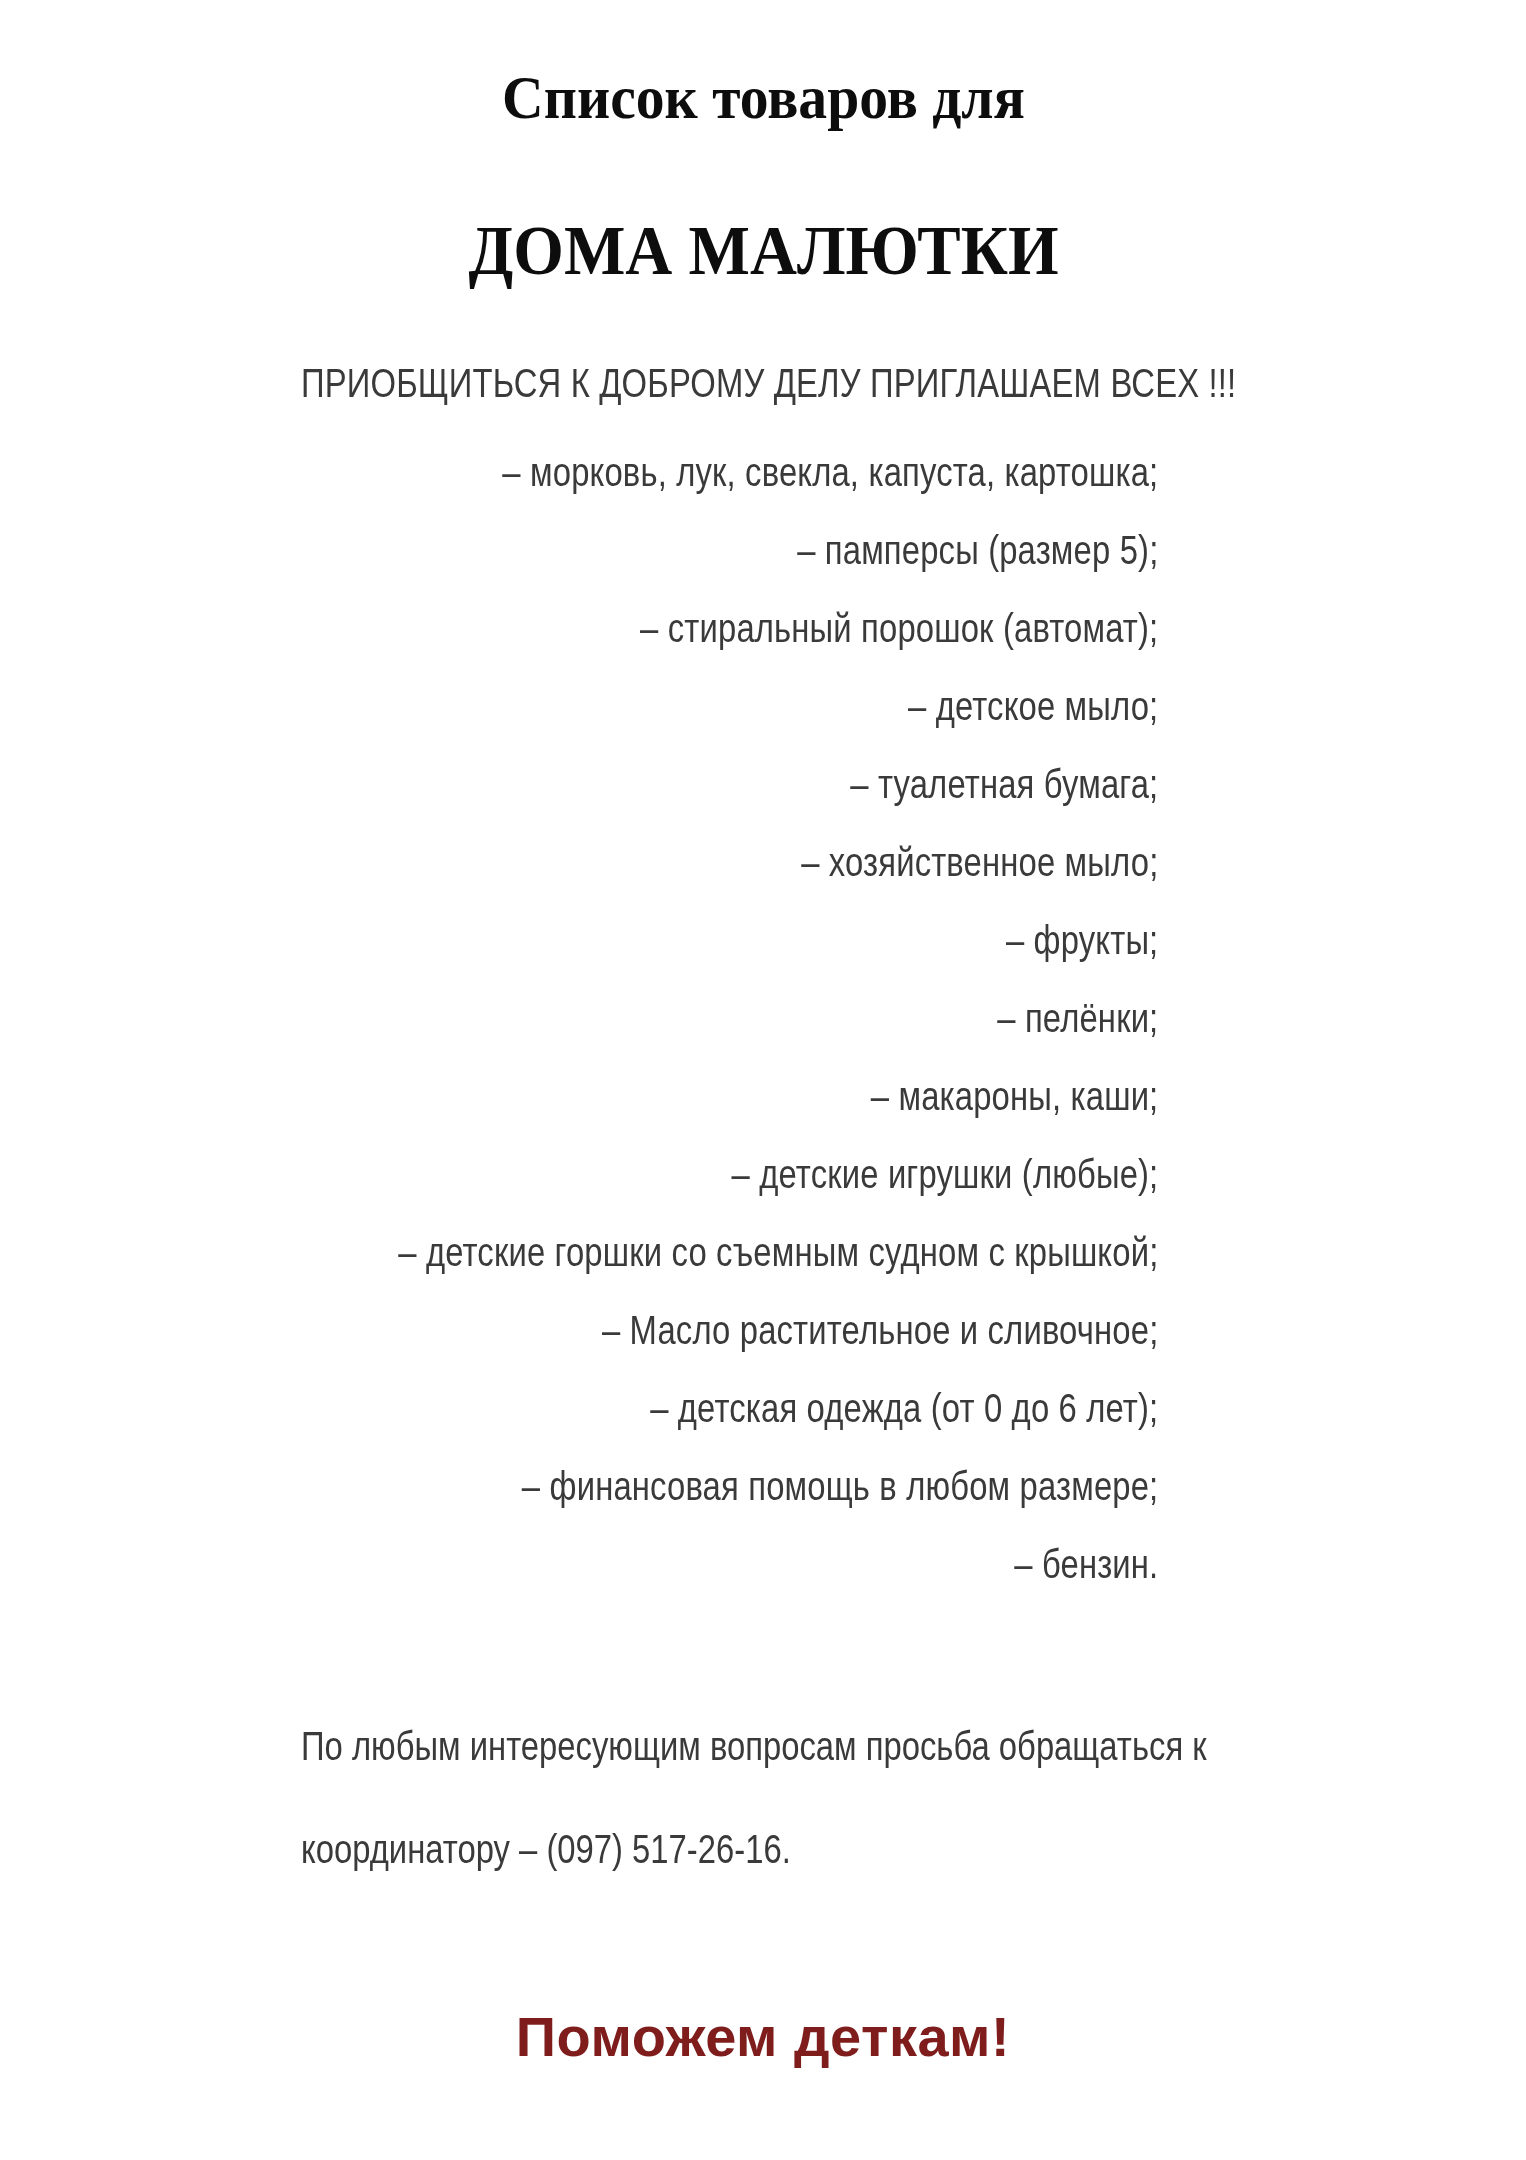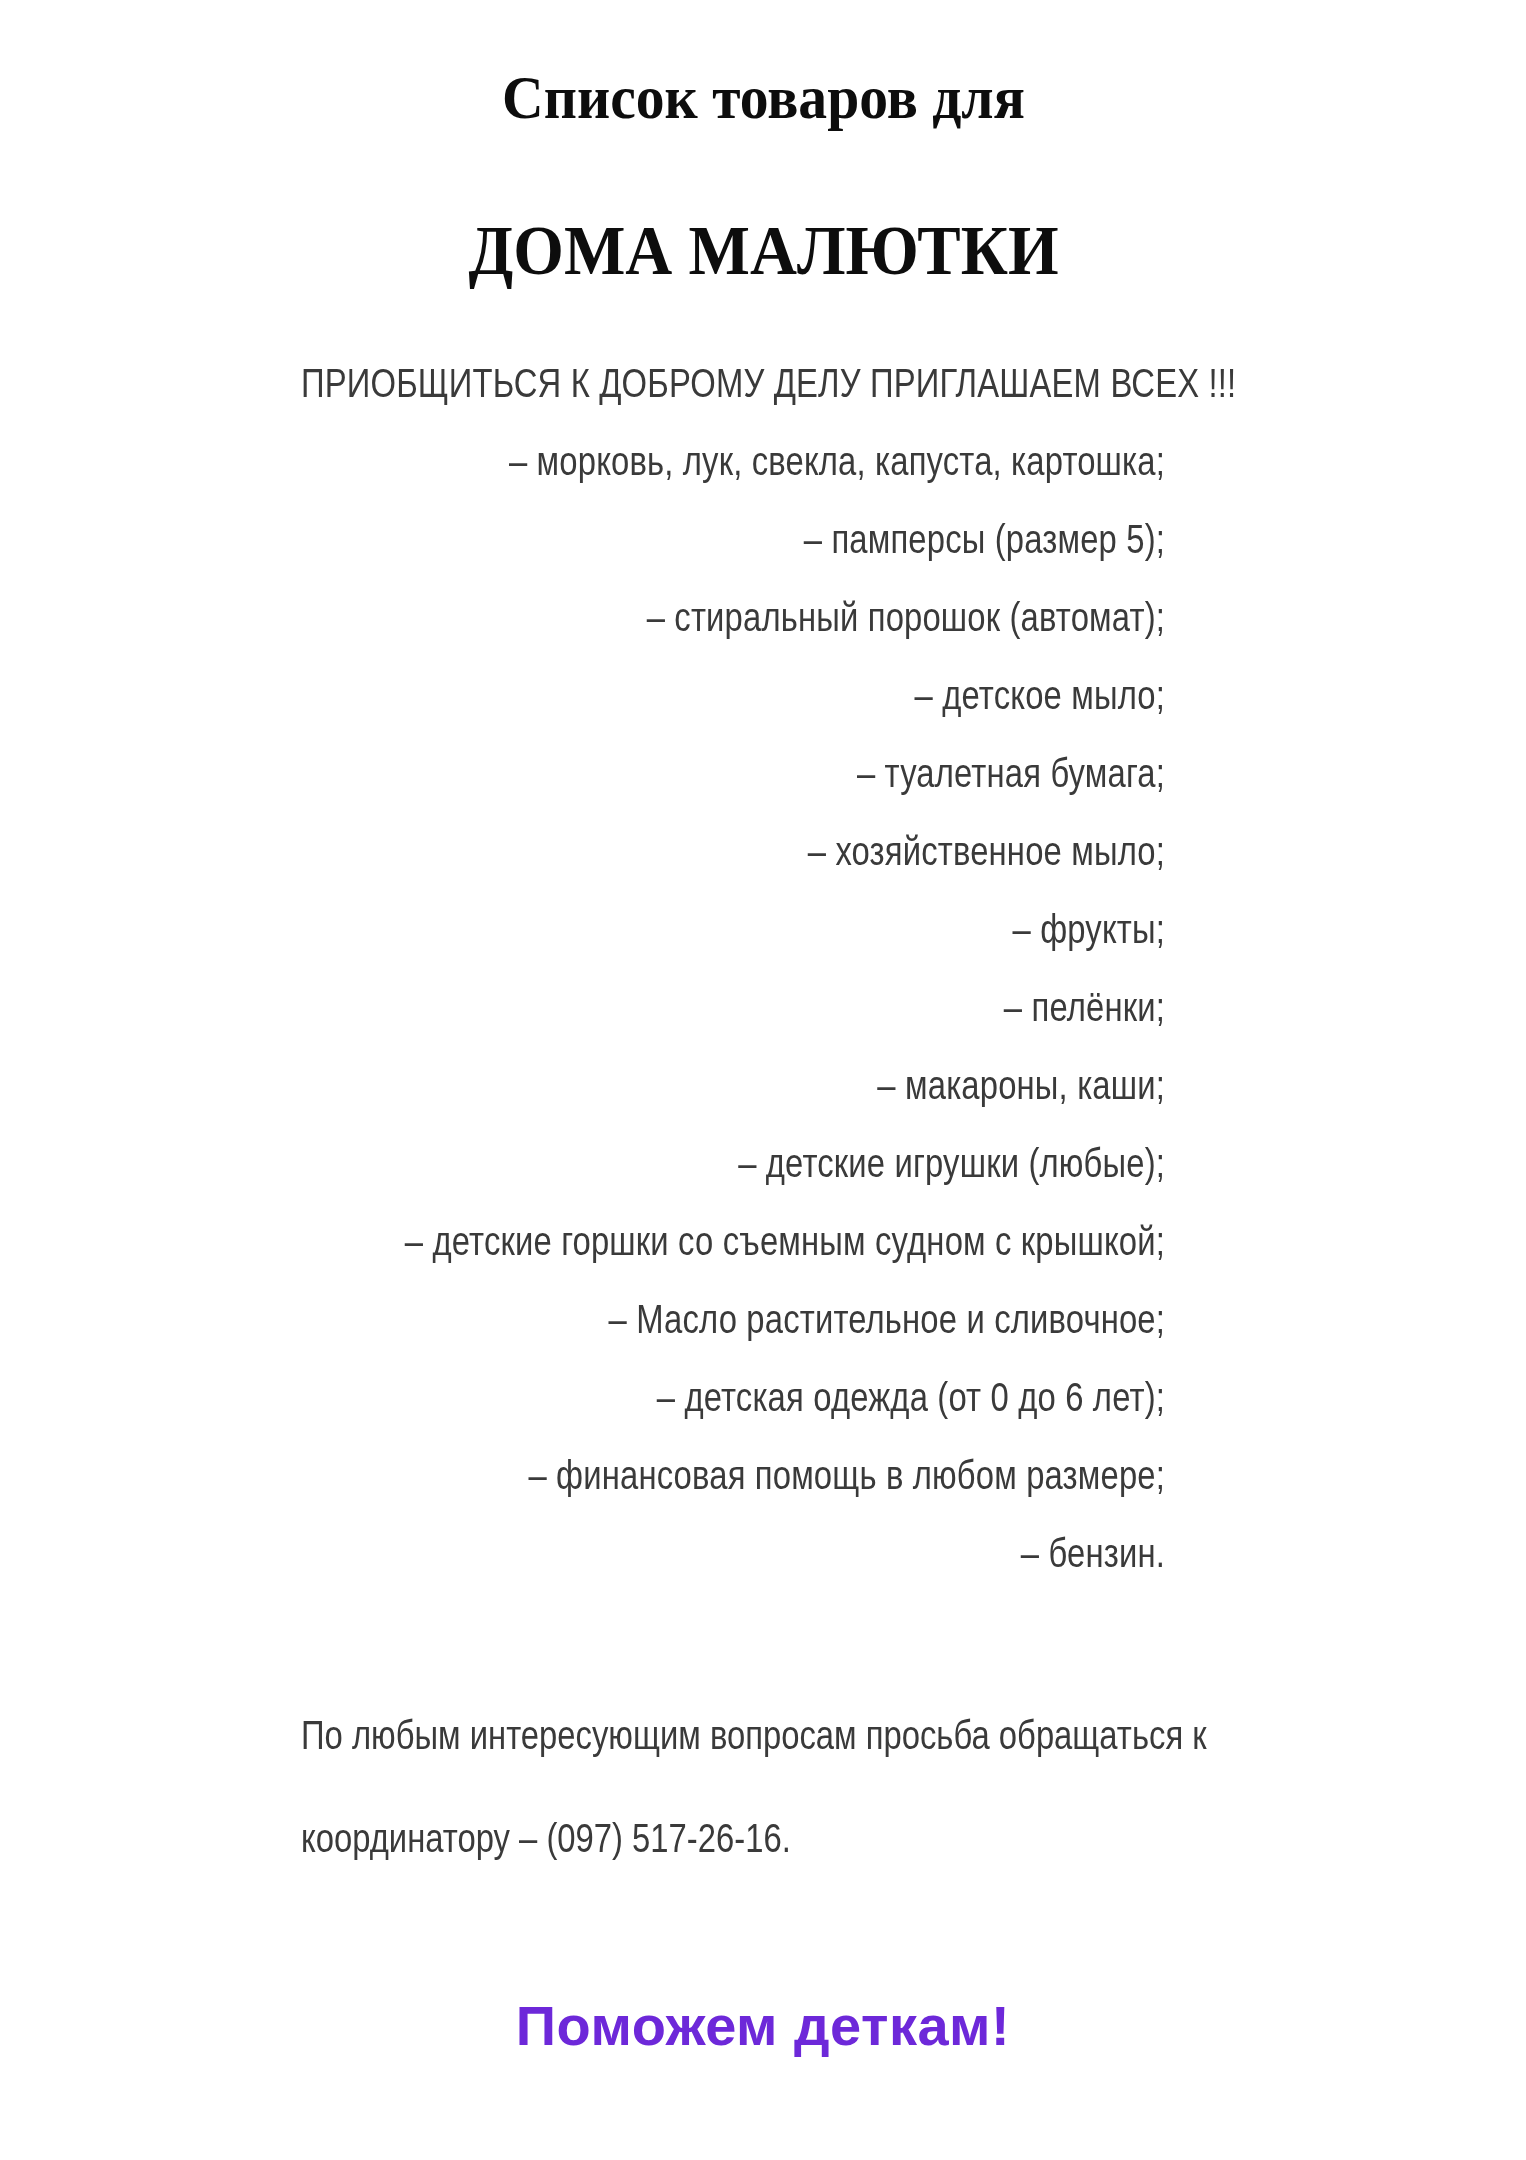--- a/index.html
+++ b/index.html
@@ -64,21 +64,21 @@
     transform-origin: left center;
     letter-spacing: 0.2px;
   }
 
   .intro-line {
     margin-bottom: 0;
   }
 
   .item-list {
     list-style: none;
-    margin: 0;
+    margin: 11px;
     padding: 0;
   }
 
   .item-list li {
     margin: 0;
     padding: 0;
   }
 
   
   .contact-block {
@@ -99,21 +99,21 @@
   }
 
   
   .closing-block {
     margin-top: 128px;
     text-align: center;
   }
 
   .closing-text {
     display: inline-block;
-    color: #6d28d9;
+    color: #7f1d1d;
     font-family: "Liberation Sans", "DejaVu Sans", sans-serif;
     font-weight: bold;
     font-size: 56px;
     line-height: 1.05;
     letter-spacing: 0.5px;
   }
 </style>
 </head>
 <body>
 

